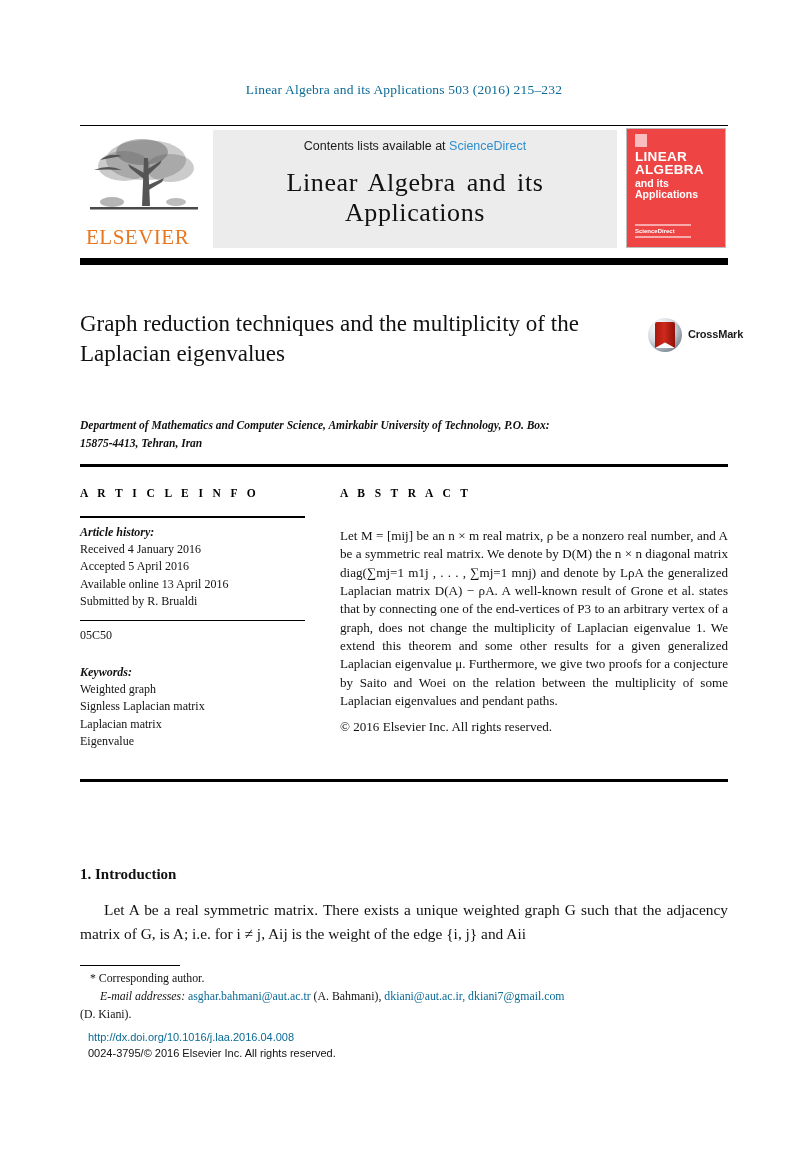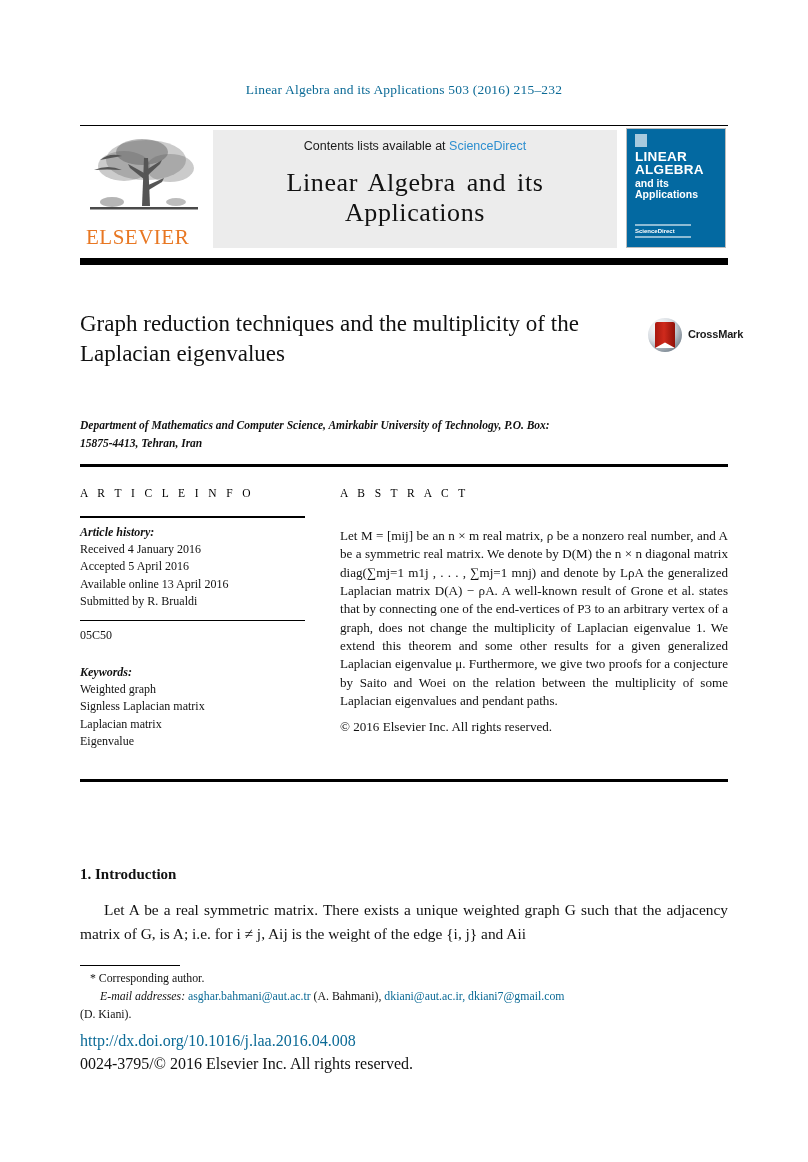--- a/index.html
+++ b/index.html
@@ -112,21 +112,21 @@
     font-size: 12.5px;
     font-family: "Liberation Sans", sans-serif;
     color: #2d8fd0;
   }
   .cover-thumb {
     position: absolute;
     left: 546px;
     top: 3px;
     width: 100px;
     height: 120px;
-    background: #0369a1;
+    background: #ef4444;
     border: 1px solid #bdbdbd;
     box-sizing: border-box;
     overflow: hidden;
   }
   .cover-els-mark {
     position: absolute;
     left: 8px;
     top: 5px;
     width: 12px;
     height: 13px;
@@ -258,21 +258,21 @@
     background: #000;
   }
   .rule-at-465 { top: 464px; }
   .rule-at-780 { top: 779px; }
 
   
   .sec-head {
     position: absolute;
     font-family: "Liberation Serif", serif;
     font-size: 11.5px;
-    font-weight: normal;
+    font-weight: bold;
     letter-spacing: 3.4px;
     color: #000;
   }
   .head-info { left: 80px; top: 487px; }
   .head-abs  { left: 340px; top: 487px; }
 
   
   .info-col {
     position: absolute;
     left: 80px;
@@ -362,26 +362,26 @@
     font-family: "Liberation Serif", serif;
     color: #111;
   }
   .footnote .corr { padding-left: 10px; }
   .footnote .emails { padding-left: 20px; }
   .footnote .lbl { font-style: italic; }
   .mail { color: #0b6a96; }
 
   .doi-block {
     position: absolute;
-    left: 80px;
+    left: 88px;
     top: 1030px;
     width: 648px;
-    font-size: 16px;
+    font-size: 11px;
     line-height: 1.42;
-    font-family: Liberation Serif, serif;
+    font-family: Liberation Sans, sans-serif;
     color: #111;
   }
   .doi-link { color: #0b6a96; }
 </style>
 </head>
 <body>
 
 <div class="page">
 
   <div class="runninghead">Linear Algebra and its Applications 503 (2016) 215–232</div>

